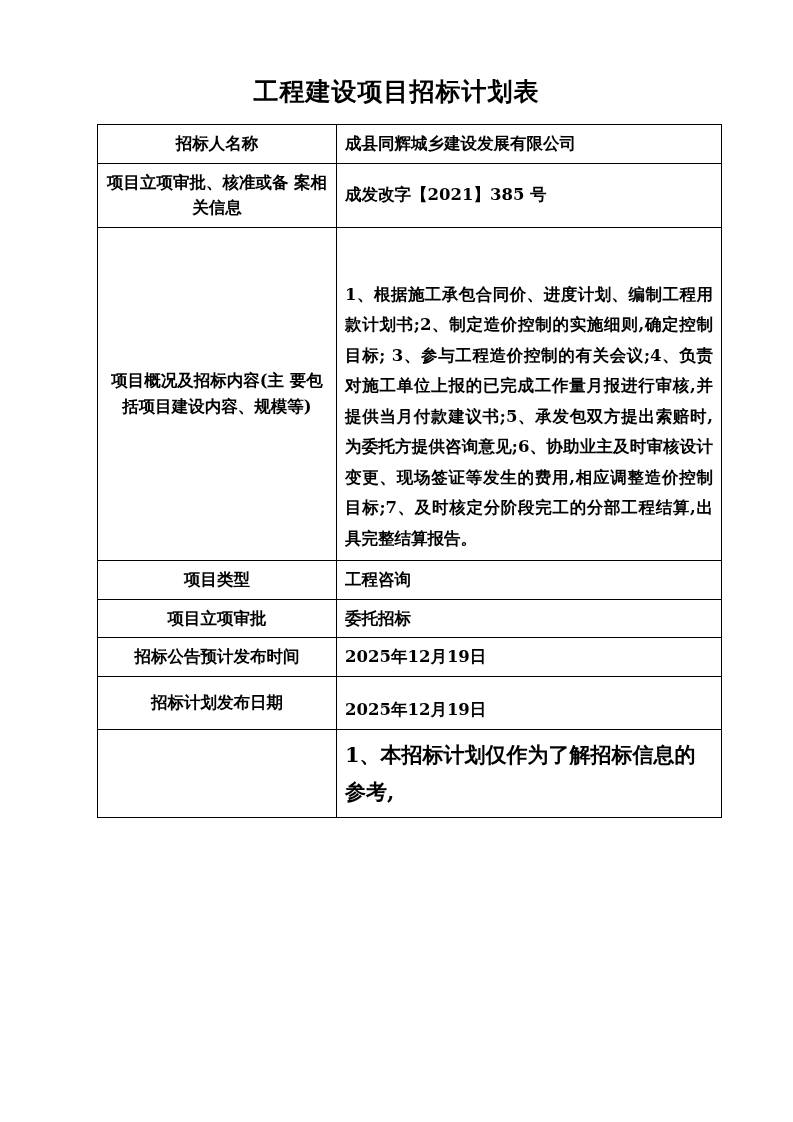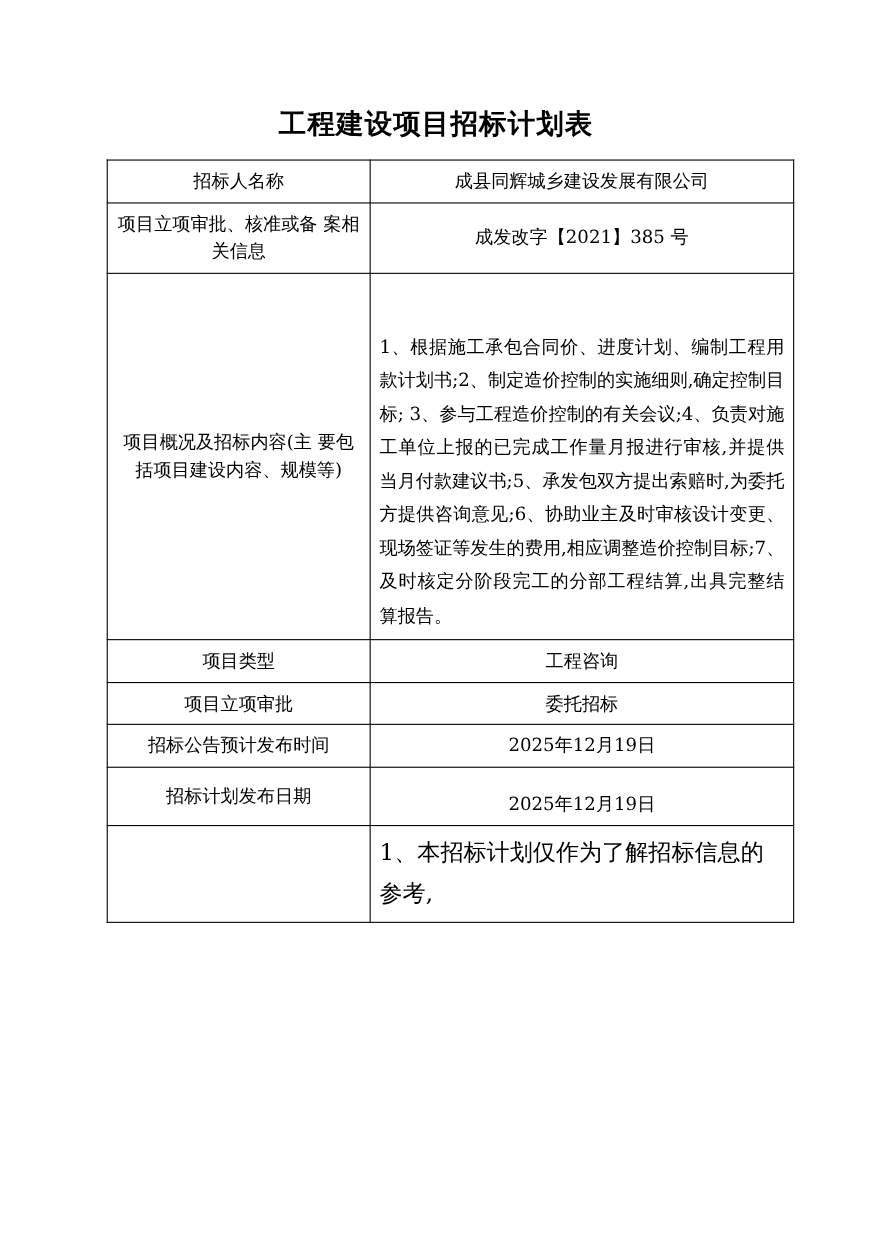--- a/index.html
+++ b/index.html
@@ -19,44 +19,44 @@
     width: 793px;
     height: 1122px;
     box-sizing: border-box;
   }
   .doc-title {
     text-align: center;
     font-size: 25px;
     font-weight: bold;
     letter-spacing: 1px;
     margin: 0;
-    padding-top: 96px;
+    padding-top: 75px;
     padding-bottom: 16px;
     font-family: "DejaVu Serif", "Liberation Serif", serif;
   }
   table.plan-table {
     border-collapse: collapse;
     width: 625px;
     margin: 0 0 0 97px;
     table-layout: fixed;
+    font-weight: bold;
   }
   table.plan-table td {
     border: 1px solid #000000;
     padding: 6px 8px;
     font-size: 16.5px;
     line-height: 1.55;
     vertical-align: middle;
     word-break: break-all;
   }
   td.label {
     width: 222px;
     text-align: center;
   }
   td.value {
-    text-align: center;
   }
   td.value-left {
     text-align: left;
   }
   .cell-pad-sm { padding-top: 10px; padding-bottom: 10px; }
   .cell-desc { height: 300px; vertical-align: top; padding-top: 10px; }
   .desc-text {
     text-align: justify;
     line-height: 1.85;
     font-size: 16.5px;

